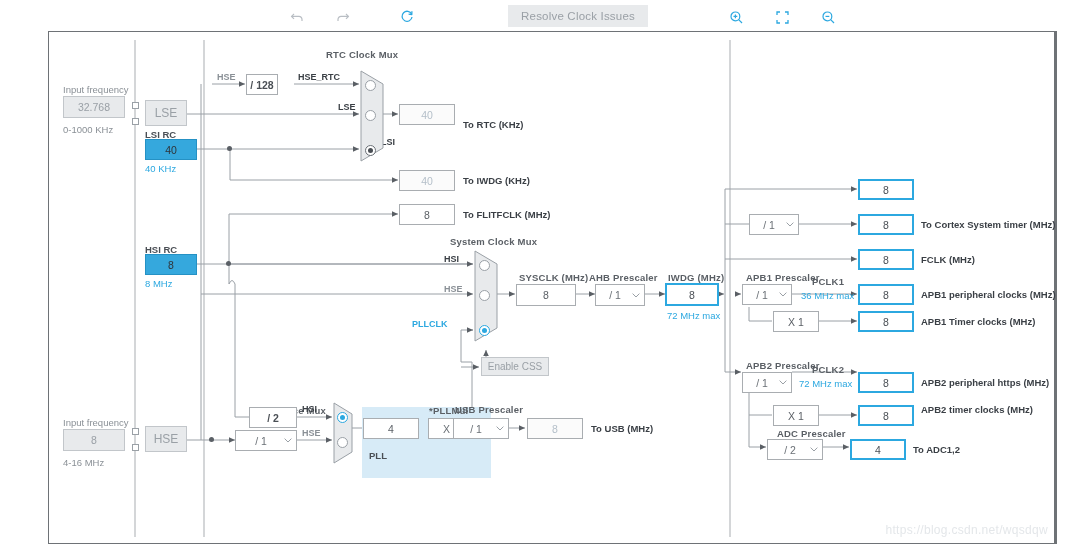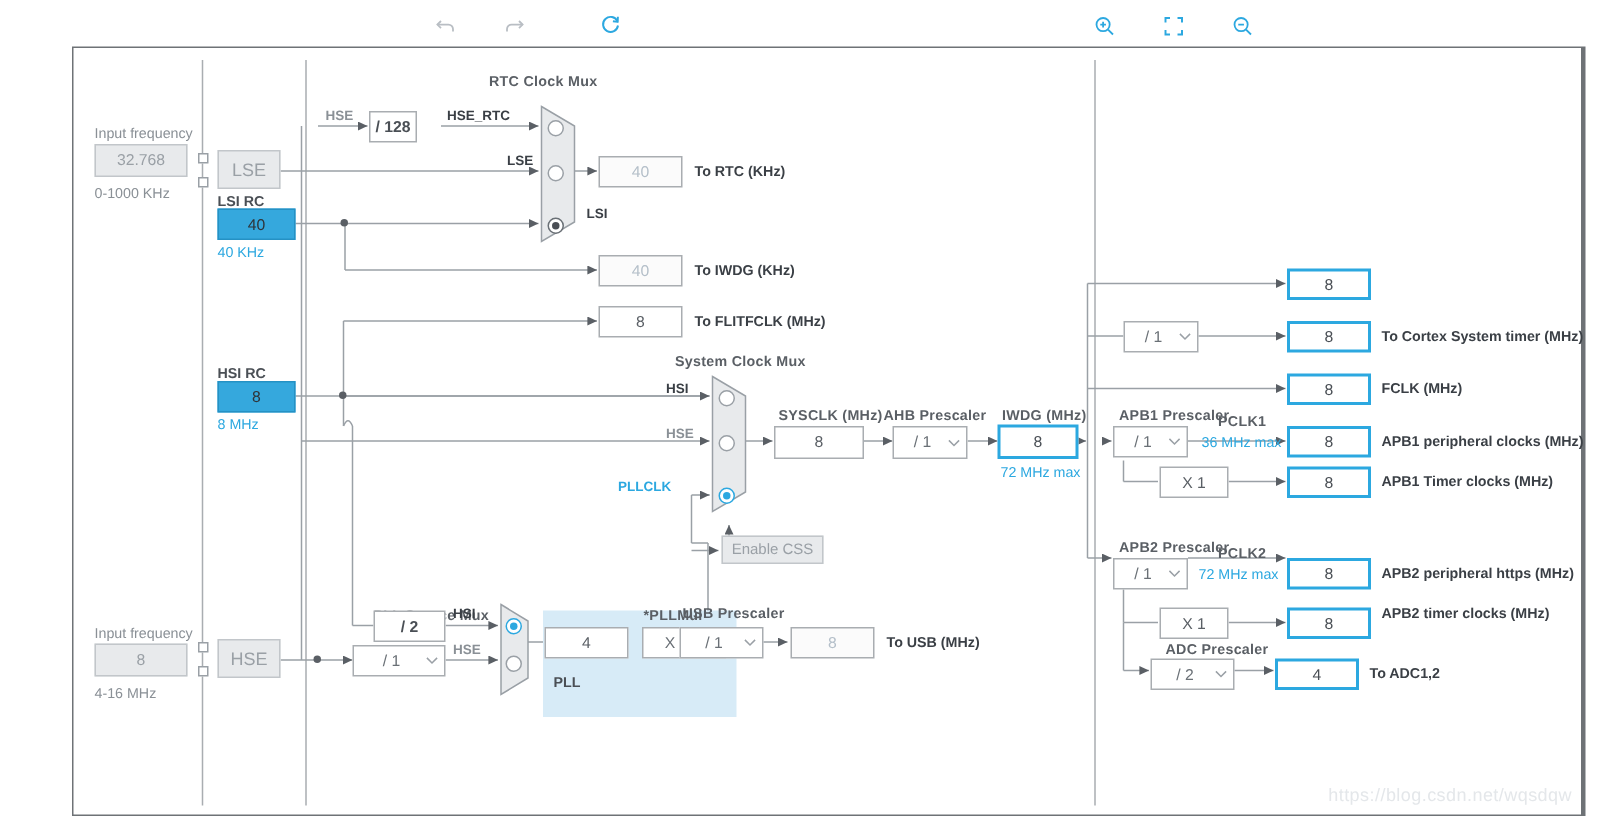--- a/index.html
+++ b/index.html
@@ -114,20 +114,21 @@
         <path d="M10 4 L12.4 6.4 L10 8.8"></path>
           <path d="M12.4 6.4 H5 a3 3 0 0 0 -3 3 V11"></path>
       </svg>
     </div>
     <div class="tb-btn accent" style="left:394px;">
       <svg width="16" height="16" viewBox="0 0 16 16" fill="none" stroke="currentColor" stroke-width="1.3">
         <path d="M12.6 5.2 A5 5 0 1 0 13 8"></path>
         <path d="M12.9 2.2 L12.8 5.6 L9.6 5.2" stroke-linejoin="round"></path>
       </svg>
     </div>
+    <button id="resolve-btn">Resolve Clock Issues</button>
     <div class="tb-btn accent" style="left:723px;">
       <svg width="15" height="15" viewBox="0 0 15 15" fill="none" stroke="currentColor" stroke-width="1.2">
         <circle cx="6.4" cy="6.4" r="4.4"></circle>
           <path d="M9.7 9.7 L13 13"></path>
         <path d="M4.5 6.4 H8.3 M6.4 4.5 V8.3"></path>
       </svg>
     </div>
     <div class="tb-btn accent" style="left:769px;">
       <svg width="15" height="15" viewBox="0 0 15 15" fill="none" stroke="currentColor" stroke-width="1.3">
         <path d="M2 5 V2 H5 M10 2 H13 V5 M13 10 V13 H10 M5 13 H2 V10"></path>
@@ -351,35 +352,35 @@
       <div class="pin" style="left:83px; top:412px;"></div>
       <div class="vbox grey" style="left:96px; top:394px; width:42px; height:26px; font-size:12px;">HSE</div>
       <div class="dot" style="left:160px; top:405px;"></div>
 
       <div class="lbl title" style="left:277px; top:17px;">RTC Clock Mux</div>
       <div class="lbl sig" style="left:168px; top:40px;">HSE</div>
       <div class="vbox" style="left:197px; top:42px; width:32px; height:21px; font-weight:bold; font-size:10.5px; color:#4a4f55;">/ 128</div>
 
       <div class="lbl sig-b" style="left:249px; top:40px;">HSE_RTC</div>
       <div class="lbl sig-b" style="left:289px; top:70px;">LSE</div>
-      <div class="lbl sig-b" style="left:300px; top:105px;padding-left:42px;">LSI</div>
+      <div class="lbl sig-b" style="left:290px; top:105px;padding-left:42px;">LSI</div>
 
       <div class="mux" style="left:311px; top:38px;">
         <svg width="24" height="92" viewBox="0 0 24 92">
           <path d="M1,1 L23,14 L23,78 L1,91 Z" fill="#e8eaec" stroke="#9aa0a6" stroke-width="1"></path>
         </svg>
       </div>
       <div style="position:absolute;left:316px;top:48px;width:11px;height:11px;border-radius:50%;border:1.3px solid #9aa0a6;background:#fff;"></div>
       <div style="position:absolute;left:316px;top:78px;width:11px;height:11px;border-radius:50%;border:1.3px solid #9aa0a6;background:#fff;"></div>
       <div style="position:absolute;left:316px;top:113px;width:11px;height:11px;border-radius:50%;border:1.3px solid #6a7076;background:#fff;display:flex;align-items:center;justify-content:center;">
         <span style="width:5px;height:5px;border-radius:50%;background:#4a4f55;display:block;"></span>
       </div>
 
       <div class="vbox dim" style="left:350px; top:72px; width:56px; height:21px;">40</div>
-      <div class="lbl out" style="left:414px; top:78px;">To RTC (KHz)</div>
+      <div class="lbl out" style="left:414px; top:88px;">To RTC (KHz)</div>
 
       <div class="vbox dim" style="left:350px; top:138px; width:56px; height:21px;">40</div>
       <div class="lbl out" style="left:414px; top:144px;">To IWDG (KHz)</div>
 
       <div class="vbox" style="left:350px; top:172px; width:56px; height:21px;">8</div>
       <div class="lbl out" style="left:414px; top:178px;">To FLITFCLK (MHz)</div>
 
       <div class="lbl title" style="left:401px; top:204px;">System Clock Mux</div>
       <div class="lbl sig-b" style="left:395px; top:222px;">HSI</div>
       <div class="lbl sig" style="left:395px; top:252px;">HSE</div>

